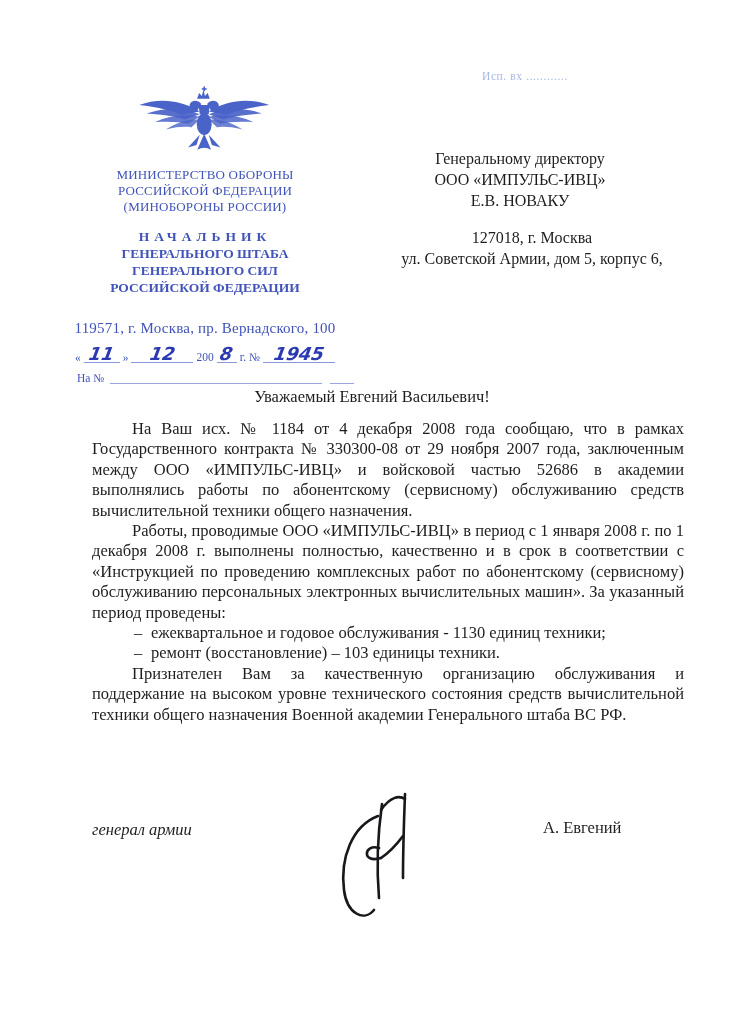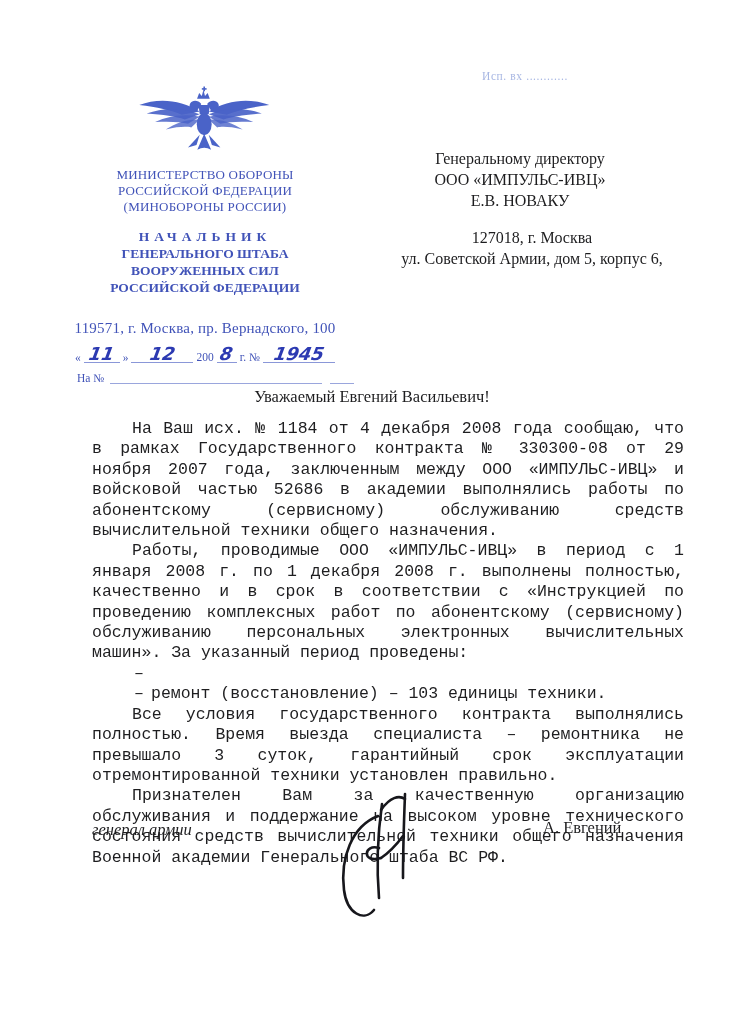--- a/index.html
+++ b/index.html
@@ -59,21 +59,21 @@
     text-align:center; font-size:16px; line-height:21px; color:#1d1d1f;
   }
 
   .salutation {
     position:absolute; left:92px; top:387px; width:560px;
     text-align:center; font-size:16.5px;
   }
 
   .body-text {
     position:absolute; left:92px; top:419px; width:592px;
-    font-size:16.5px; line-height:20.4px; text-align:justify; color:#1e1e20;font-family:Liberation Mono, monospace;
+    font-size:16.5px; line-height:20.4px; text-align:justify; color:#1e1e20;
   }
   .body-text p { margin:0; text-indent:40px; }
   .li { display:flex; padding-left:42px; text-align:left; }
   .li .marker { width:17px; flex:0 0 17px; }
 
   .sig-rank { position:absolute; left:92px; top:820px; font-size:16.5px;font-style:italic; }
   .sig-name { position:absolute; left:543px; top:818px; font-size:16.5px; }
   .sig-svg  { position:absolute; left:336px; top:784px; }
 </style>
 </head>
@@ -113,21 +113,21 @@
 
     <div class="ministry">
       <div>МИНИСТЕРСТВО ОБОРОНЫ</div>
       <div>РОССИЙСКОЙ ФЕДЕРАЦИИ</div>
       <div>(МИНОБОРОНЫ РОССИИ)</div>
     </div>
 
     <div class="org-title">
       <div class="spaced">НАЧАЛЬНИК</div>
       <div>ГЕНЕРАЛЬНОГО ШТАБА</div>
-      <div>ВООРУЖЕННЫХ СИЛ</div>
+      <div>ГЕНЕРАЛЬНОГО СИЛ</div>
       <div>РОССИЙСКОЙ ФЕДЕРАЦИИ</div>
     </div>
 
     <div class="addr-small">119571, г. Москва, пр. Вернадского, 100</div>
 
     <div class="dateline">
       <span>«</span>
       <span class="u u-day">
           <span class="hw">11</span>
         </span>
@@ -164,26 +164,26 @@
     <div>ул. Советской Армии, дом 5, корпус 6,</div>
   </div>
 
   <div class="salutation">Уважаемый Евгений Васильевич!</div>
 
   <div class="body-text">
     <p>На Ваш исх. № 1184 от 4 декабря 2008 года сообщаю, что в рамках Государственного контракта № 330300-08 от 29 ноября 2007 года, заключенным между ООО «ИМПУЛЬС-ИВЦ» и войсковой частью 52686 в академии выполнялись работы по абонентскому (сервисному) обслуживанию средств вычислительной техники общего назначения.</p>
     <p>Работы, проводимые ООО «ИМПУЛЬС-ИВЦ» в период с 1 января 2008 г. по 1 декабря 2008 г. выполнены полностью, качественно и в срок в соответствии с «Инструкцией по проведению комплексных работ по абонентскому (сервисному) обслуживанию персональных электронных вычислительных машин». За указанный период проведены:</p>
     <div class="li">
       <span class="marker">–</span>
+      <span>ежеквартальное и годовое обслуживания - 1130 единиц техники;</span>
     </div>
     <div class="li">
       <span class="marker">–</span>
       <span>ремонт (восстановление) – 103 единицы техники.</span>
     </div>
-    <p>Все условия государственного контракта выполнялись полностью. Время выезда специалиста – ремонтника не превышало 3 суток, гарантийный срок эксплуатации отремонтированной техники установлен правильно.</p>
     <p>Признателен Вам за качественную организацию обслуживания и поддержание на высоком уровне технического состояния средств вычислительной техники общего назначения Военной академии Генерального штаба ВС РФ.</p>
   </div>
 
   <div class="sig-rank">генерал армии</div>
 
   <svg class="sig-svg" viewBox="0 0 80 160" width="80" height="160" aria-hidden="true">
     <g fill="none" stroke="#17171c" stroke-width="2.6" stroke-linecap="round">
       <path d="M42 32 C16 42 4 74 8 106 C11 130 28 138 38 126"></path>
       <path d="M46 20 C42 48 40 78 43 114"></path>
       <path d="M43 64 C28 59 25 80 45 74"></path>

